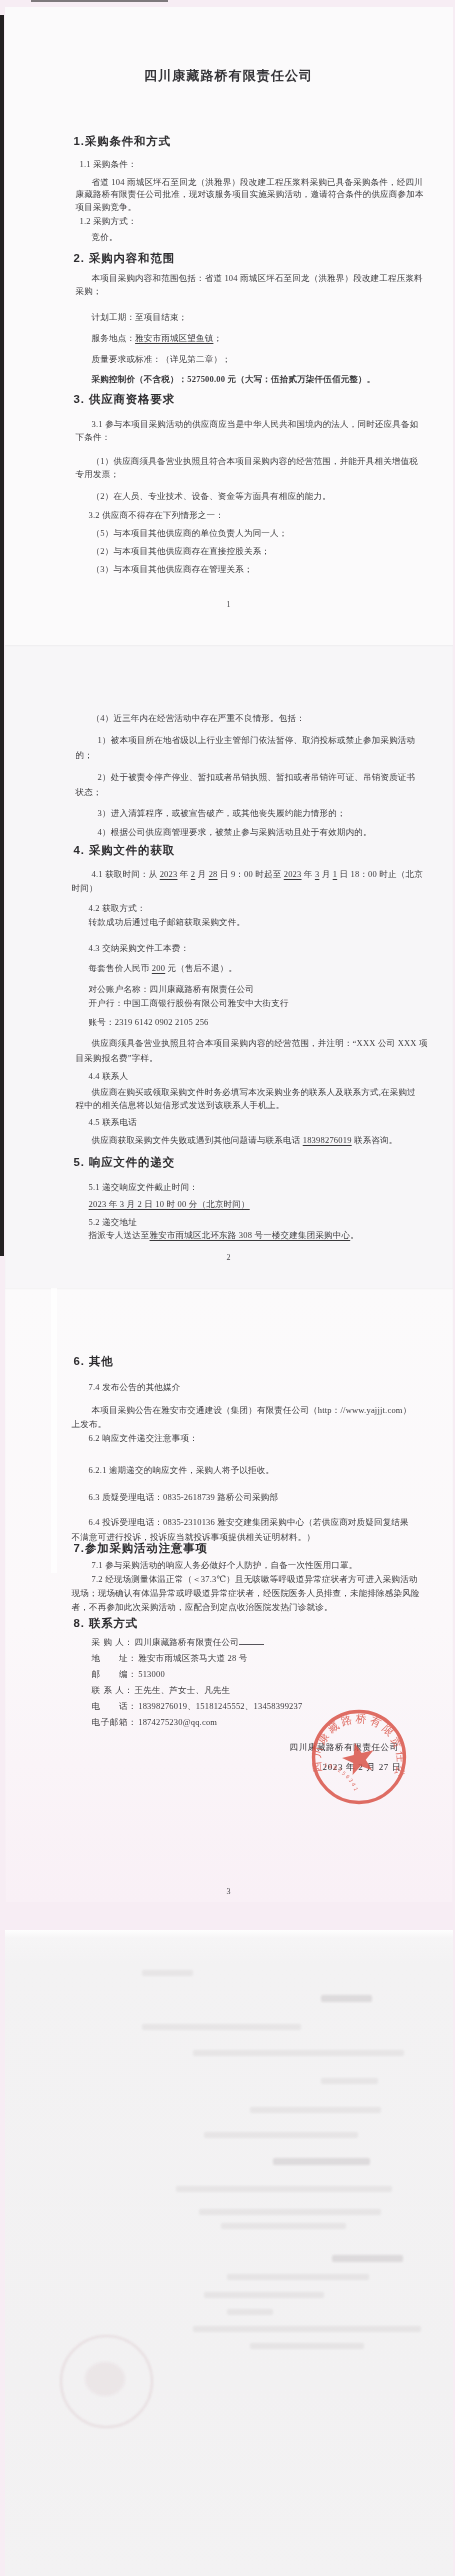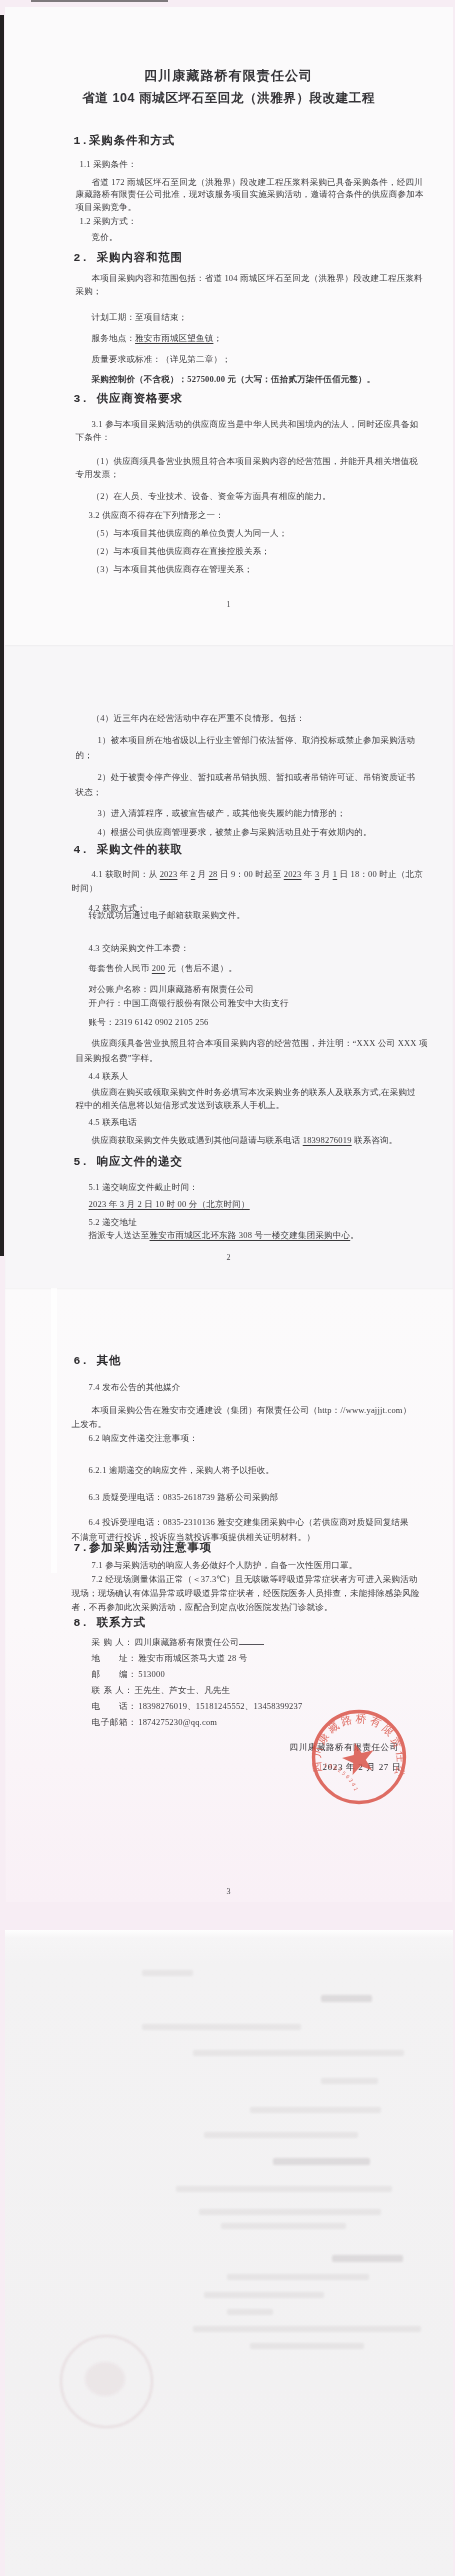--- a/index.html
+++ b/index.html
@@ -17,21 +17,21 @@
   .page3{top:1288px;height:614px;background:linear-gradient(180deg,#fbfafb 0%,#fbf8fa 55%,#f9f0f6 100%);box-shadow:inset 0 1.1px 1.7px rgba(0,0,0,.04);}
   .page4{top:1930px;height:646px;background:linear-gradient(180deg,#fefefe 0px,#f6f5f6 8px,#f3f2f3 34px,#f2f1f2 70%,#f3f2f3 100%);}
   .edge-strip{position:absolute;left:0;top:15px;width:4px;height:1241px;background:#242122;filter:blur(0.2px);}
   .top-mark{position:absolute;left:31px;top:0;width:137px;height:1.7px;background:#3f3c3d;opacity:.65;filter:blur(0.3px);}
   .streak{position:absolute;left:46px;top:0;width:6.3px;height:285px;background:rgba(255,255,255,.75);filter:blur(0.6px);}
 
   
   .line{position:absolute;left:71px;font-size:8.5px;color:#3b3a3d;white-space:nowrap;letter-spacing:0.2px;line-height:12.5px;}
   .ind{left:87px;}
   .ind2{left:93px;}
-  .hd{left:69px;font-family:Liberation Mono, monospace;font-weight:bold;font-size:11.4px;color:#2e2d30;letter-spacing:0.9px;}
+  .hd{left:69px;font-family:Liberation Sans, sans-serif;font-weight:bold;font-size:11.4px;color:#2e2d30;letter-spacing:0.9px;}
   .title{left:0;right:0;text-align:center;font-family:"Liberation Sans","DejaVu Sans",sans-serif;font-weight:bold;color:#353438;white-space:nowrap;}
   .t1{font-size:13px;letter-spacing:1.1px;}
   .t2{font-size:12.5px;letter-spacing:0.6px;}
   .b{font-weight:bold;}
   .u{text-decoration:underline;text-underline-offset:1.7px;}
   .pn{left:0;right:0;text-align:center;font-size:8px;color:#454448;letter-spacing:0;}
   .sig{position:absolute;font-size:8.5px;color:#2f2e31;letter-spacing:0.6px;white-space:nowrap;}
   .bu{display:inline-block;width:25px;height:8px;border-bottom:0.6px solid #55535a;}
   .row-label{letter-spacing:0.6px;text-align:right;}
   .row-value{margin-left:1.1px;}
@@ -47,25 +47,24 @@
 </head>
 <body>
 
 <div class="canvas">
 
   <div class="top-mark"></div>
   <div class="edge-strip"></div>
 
   <section class="page page1">
     <div class="line title t1" style="top:63px">四川康藏路桥有限责任公司</div>
-    <div class="line title t2" style="top:85px">省道 104 雨城区坪石至回龙（洪雅界）段改建工程</div>
 
     <div class="line hd" style="top:128px">1.采购条件和方式</div>
     <div class="line" style="top:151px;left:75px">1.1 采购条件：</div>
-    <div class="line ind" style="top:169px">省道 172 雨城区坪石至回龙（洪雅界）段改建工程压浆料采购已具备采购条件，经四川</div>
+    <div class="line ind" style="top:169px">省道 104 雨城区坪石至回龙（洪雅界）段改建工程压浆料采购已具备采购条件，经四川</div>
     <div class="line" style="top:181px">康藏路桥有限责任公司批准，现对该服务项目实施采购活动，邀请符合条件的供应商参加本</div>
     <div class="line" style="top:194px">项目采购竞争。</div>
     <div class="line" style="top:208px;left:75px">1.2 采购方式：</div>
     <div class="line ind" style="top:224px">竞价。</div>
 
     <div class="line hd" style="top:245px">2. 采购内容和范围</div>
     <div class="line ind" style="top:265px">本项目采购内容和范围包括：省道 104 雨城区坪石至回龙（洪雅界）段改建工程压浆料</div>
     <div class="line" style="top:278px">采购；</div>
     <div class="line ind" style="top:304px">计划工期：至项目结束；</div>
     <div class="line ind" style="top:325px"><span class="">服务地点：</span><span class="u">雅安市雨城区望鱼镇</span><span class="">；</span></div>
@@ -91,21 +90,21 @@
     <div class="line" style="top:104px">的；</div>
     <div class="line ind2" style="top:126px">2）处于被责令停产停业、暂扣或者吊销执照、暂扣或者吊销许可证、吊销资质证书</div>
     <div class="line" style="top:141px">状态；</div>
     <div class="line ind2" style="top:162px">3）进入清算程序，或被宣告破产，或其他丧失履约能力情形的；</div>
     <div class="line ind2" style="top:181px">4）根据公司供应商管理要求，被禁止参与采购活动且处于有效期内的。</div>
 
     <div class="line hd" style="top:199px">4. 采购文件的获取</div>
     <div class="line ind" style="top:223px"><span class="">4.1 获取时间：从 </span><span class="u">2023</span><span class=""> 年 </span><span class="u">2</span><span class=""> 月 </span><span class="u">28</span><span class=""> 日 9：00 时起至 </span><span class="u">2023</span><span class=""> 年 </span><span class="u">3</span><span class=""> 月 </span><span class="u">1</span><span class=""> 日 18：00 时止（北京</span></div>
     <div class="line" style="top:237px;left:67px">时间）</div>
     <div class="line ind" style="top:257px;left:84px">4.2 获取方式：</div>
-    <div class="line ind" style="top:264px;left:84px">转款成功后通过电子邮箱获取采购文件。</div>
+    <div class="line ind" style="top:271px;left:84px">转款成功后通过电子邮箱获取采购文件。</div>
     <div class="line ind" style="top:297px;left:84px">4.3 交纳采购文件工本费：</div>
     <div class="line ind" style="top:317px;left:84px"><span class="">每套售价人民币 </span><span class="u">200</span><span class=""> 元（售后不退）。</span></div>
     <div class="line ind" style="top:338px;left:84px">对公账户名称：四川康藏路桥有限责任公司</div>
     <div class="line ind" style="top:352px;left:84px">开户行：中国工商银行股份有限公司雅安中大街支行</div>
     <div class="line ind" style="top:371px;left:84px">账号：2319 6142 0902 2105 256</div>
     <div class="line ind" style="top:392px">供应商须具备营业执照且符合本项目采购内容的经营范围，并注明：“XXX 公司 XXX 项</div>
     <div class="line" style="top:407px">目采购报名费”字样。</div>
     <div class="line ind" style="top:425px;left:84px">4.4 联系人</div>
     <div class="line ind" style="top:441px">供应商在购买或领取采购文件时务必填写本次采购业务的联系人及联系方式,在采购过</div>
     <div class="line" style="top:454px">程中的相关信息将以短信形式发送到该联系人手机上。</div>

